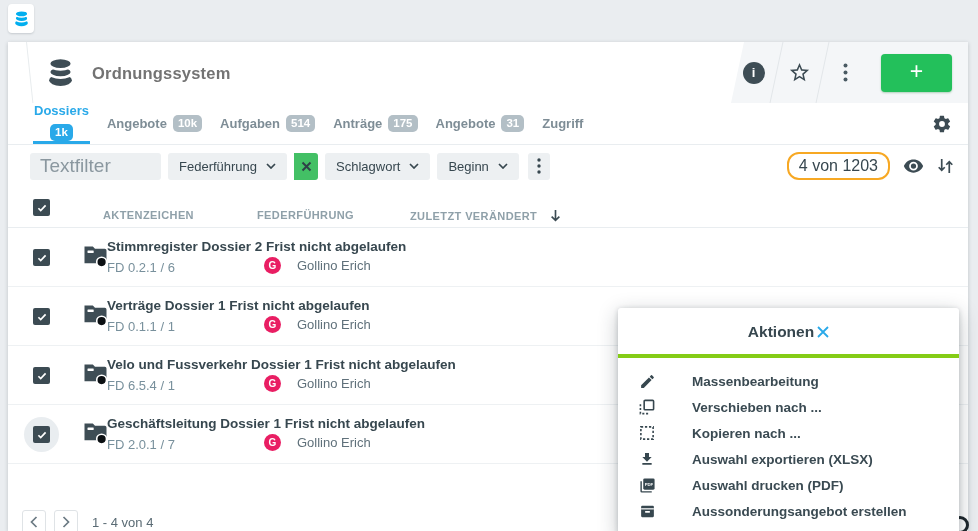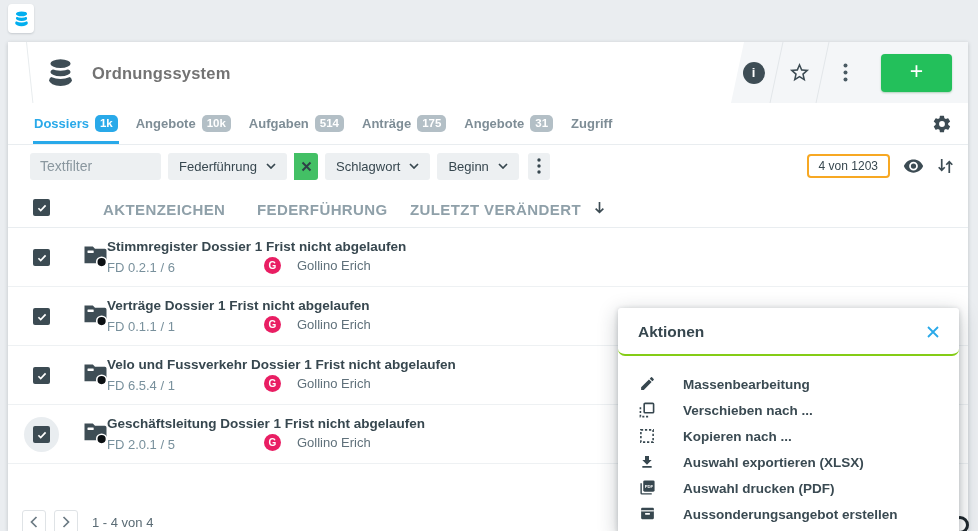--- a/index.html
+++ b/index.html
@@ -35,50 +35,50 @@
              color:#fff; font-size:23px; font-weight:400; cursor:pointer; display:flex; align-items:center;
              justify-content:center; box-shadow:0 1px 2px rgba(20,120,50,.3); padding-bottom:3px; }
 
   
   .tabs-row { position:absolute; left:0; top:61px; width:100%; height:42px; border-bottom:1px solid #e9edf0;
               display:flex; align-items:stretch; padding-left:25px; }
   .tab { position:relative; display:flex; align-items:center; gap:6px; padding:0 1px; margin-right:16px;
          cursor:pointer; font-size:13px; font-weight:700; color:#7e8d96; }
   .tab .badge { background:#b3bfc6; color:#fff; font-size:11.5px; font-weight:700;
                 padding:2px 5px; border-radius:5px; line-height:1.1; }
-  .tab.active { color:#29a9e9; }
+  .tab.active { color:#29a9e9;flex-direction:column; }
   .tab.active .badge { background:#29a9e9; }
   .tab.active::after { content:""; position:absolute; left:0; right:0; bottom:0; height:3px; background:#29a9e9; }
   .tabs-gear { margin-left:auto; margin-right:16px; align-self:center; background:none; border:none; cursor:pointer;
                display:flex; align-items:center; }
 
   
   .filter-row { position:absolute; left:0; top:103px; width:100%; height:42px;
                 display:flex; align-items:center; padding-left:22px; }
   .text-filter { width:131px; height:27px; background:#edf0f2; border:none; border-radius:3px;
-                 padding:0 10px; font-size:14px; color:#37474f; font-family:"Liberation Sans",sans-serif; }
+                 padding:0 10px; font-size:19px; color:#37474f; font-family:"Liberation Sans",sans-serif; }
   .text-filter::placeholder { color:#8a979f; opacity:1; }
   .chip { height:27px; margin-left:7px; background:#edf0f2; border:none; border-radius:3px;
           display:flex; align-items:center; gap:9px; padding:0 11px; font-size:13px; color:#37474f;
           cursor:pointer; font-family:"Liberation Sans",sans-serif; }
   .chip-group { display:flex; margin-left:7px; }
   .chip-group .chip { margin-left:0; border-radius:3px 0 0 3px; background:#a9e6b6; }
   .chip-x { width:24px; height:27px; background:#43c065; border:none; border-radius:0 3px 3px 0;
             display:flex; align-items:center; justify-content:center; cursor:pointer; }
   .filter-kebab { margin-left:9px; width:22px; height:27px; background:#edf0f2; border:none; border-radius:3px;
                   display:flex; align-items:center; justify-content:center; cursor:pointer; }
   .filter-right { margin-left:auto; margin-right:14px; display:flex; align-items:center; gap:13px; }
-  .count-box { border:2px solid #f7a823; border-radius:4px; padding:3px 10px; font-size:12px; color:#37474f; }
+  .count-box { border:2px solid #f7a823; border-radius:12px; padding:3px 10px; font-size:16px; color:#37474f; }
   .icon-btn { background:none; border:none; cursor:pointer; display:flex; align-items:center; }
 
   
   .thead { position:absolute; left:0; top:145px; width:100%; height:41px; border-bottom:1px solid #e9edf0; }
-  .col-label { position:absolute; top:14px; font-size:15px; font-weight:700; color:#8fa0a9;
+  .col-label { position:absolute; top:22px; font-size:11px; font-weight:700; color:#8fa0a9;
                letter-spacing:.4px; cursor:pointer; }
-  .col-1 { left:95px; } .col-2 { left:249px; } .col-3 { left:402px; display:flex; gap:13px; align-items:flex-start; }
+  .col-1 { left:95px; } .col-2 { left:249px; } .col-3 { left:402px; display:flex; gap:13px; align-items:center; }
 
   .checkbox { width:17px; height:17px; background:#3c4b53; border-radius:2px; display:flex;
               align-items:center; justify-content:center; cursor:pointer; }
   .thead .checkbox { position:absolute; left:25px; top:12px; }
 
   .row { position:absolute; left:0; width:100%; height:59px; border-bottom:1px solid #eef1f3; cursor:pointer; background:#fff; }
   .row .checkbox { position:absolute; left:25px; top:21px; }
   .cb-ripple { position:absolute; left:16px; top:12px; width:35px; height:35px; border-radius:50%;
                background:#e9edf0; display:flex; align-items:center; justify-content:center; }
   .cb-ripple .checkbox { position:static; }
@@ -92,26 +92,26 @@
 
   
   .pagination { position:absolute; left:14px; top:468px; display:flex; align-items:center; gap:8px; }
   .pg-btn { width:24px; height:24px; background:#fff; border:1px solid #dfe3e6; border-radius:3px;
             display:flex; align-items:center; justify-content:center; cursor:pointer; }
   .pg-range { font-size:13px; color:#5a6b74; margin-left:6px; }
 
   
   .popup { position:absolute; left:618px; top:308px; width:341px; background:#fff; border-radius:3px;
            box-shadow:0 5px 20px rgba(30,40,50,.28), 0 1px 5px rgba(30,40,50,.2); z-index:10; }
-  .popup-head { display:flex; align-items:center; justify-content:space-between;
-                padding:15px 17px 13px 20px; border-bottom:2px solid #84cc16;border-radius:7px; }
+  .popup-head { display:flex; align-items:center; justify-content:center;
+                padding:15px 17px 13px 20px; border-bottom:4px solid #84cc16; }
   .popup-title { font-size:15.5px; font-weight:700; color:#37474f; }
   .popup-close { background:none; border:none; cursor:pointer; display:flex; align-items:center; padding:2px; }
   .popup-list { padding:10px 0 12px; }
-  .menu-item { display:flex; align-items:flex-end; gap:27px; padding:0 20px; height:26px; cursor:pointer; }
+  .menu-item { display:flex; align-items:center; gap:36px; padding:0 20px; height:26px; cursor:pointer; }
   .mi-icon { width:18px; display:flex; align-items:center; justify-content:center; }
   .mi-label { font-size:13.5px; font-weight:700; color:#3a4a52; }
 
   
   .frag-text { position:absolute; left:848px; top:521px; width:97px; height:7px; opacity:.55;
                background:repeating-linear-gradient(90deg,#8a99a1 0 6px, transparent 6px 9px); filter:blur(1px); }
   .frag-circle { position:absolute; left:951px; top:516px; width:18px; height:18px; border:3px solid #1d262b;
                  border-radius:50%; background:#fff; }
 </style>
 </head>
@@ -265,21 +265,21 @@
           <path d="M2.8 7.3l2.7 2.7 5.7-6" stroke="#fff" stroke-width="2" fill="none"></path>
         </svg>
     </span>
     <span class="folder-wrap">
       <svg width="25" height="23" viewBox="0 0 25 22">
         <path d="M1.5 1h8.3l2.2 2.3h9.8a1.7 1.7 0 0 1 1.7 1.7V16a1.7 1.7 0 0 1-1.7 1.7H1.5z" fill="#3e4d55"></path>
         <rect x="4.5" y="5" width="6.2" height="2.5" rx=".4" fill="#fff"></rect>
         <circle cx="18.6" cy="16.6" r="4.9" fill="#0b1013" stroke="#fff" stroke-width="1.6"></circle>
       </svg>
     </span>
-    <span class="row-title">Stimmregister Dossier 1 Frist nicht abgelaufen</span>
+    <span class="row-title">Stimmregister Dossier 2 Frist nicht abgelaufen</span>
     <span class="row-ref">FD 0.2.1 / 6</span>
     <span class="row-owner">
       <span class="avatar">G</span>
       <span class="owner-name">Gollino Erich</span>
     </span>
   </div>
 
   <div class="row" style="top:245px">
     <span class="checkbox">
       <svg width="12" height="12" viewBox="0 0 14 14">
@@ -331,21 +331,21 @@
       </span>
     </span>
     <span class="folder-wrap">
       <svg width="25" height="23" viewBox="0 0 25 22">
         <path d="M1.5 1h8.3l2.2 2.3h9.8a1.7 1.7 0 0 1 1.7 1.7V16a1.7 1.7 0 0 1-1.7 1.7H1.5z" fill="#3e4d55"></path>
         <rect x="4.5" y="5" width="6.2" height="2.5" rx=".4" fill="#fff"></rect>
         <circle cx="18.6" cy="16.6" r="4.9" fill="#0b1013" stroke="#fff" stroke-width="1.6"></circle>
       </svg>
     </span>
     <span class="row-title">Geschäftsleitung Dossier 1 Frist nicht abgelaufen</span>
-    <span class="row-ref">FD 2.0.1 / 5</span>
+    <span class="row-ref">FD 2.0.1 / 7</span>
     <span class="row-owner">
       <span class="avatar">G</span>
       <span class="owner-name">Gollino Erich</span>
     </span>
   </div>
 
   <div class="pagination">
     <button class="pg-btn">
       <svg width="8" height="12" viewBox="0 0 8 12">
         <path d="M6.5 1L1.5 6l5 5" stroke="#6b7a83" stroke-width="1.7" fill="none"></path>

